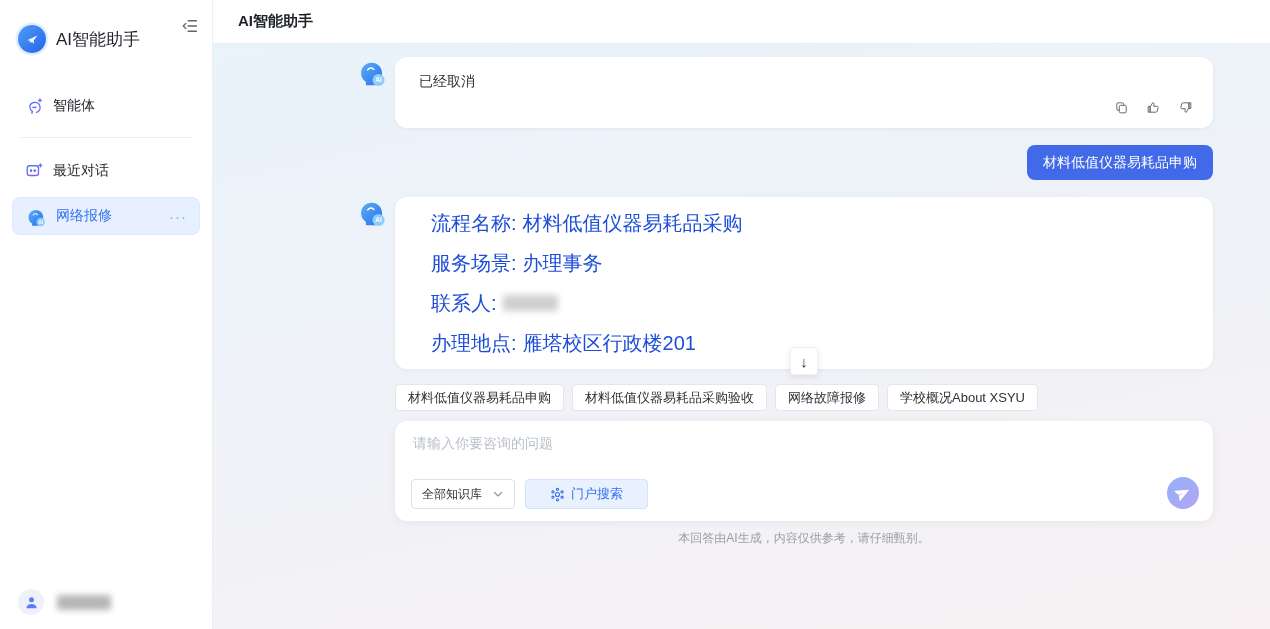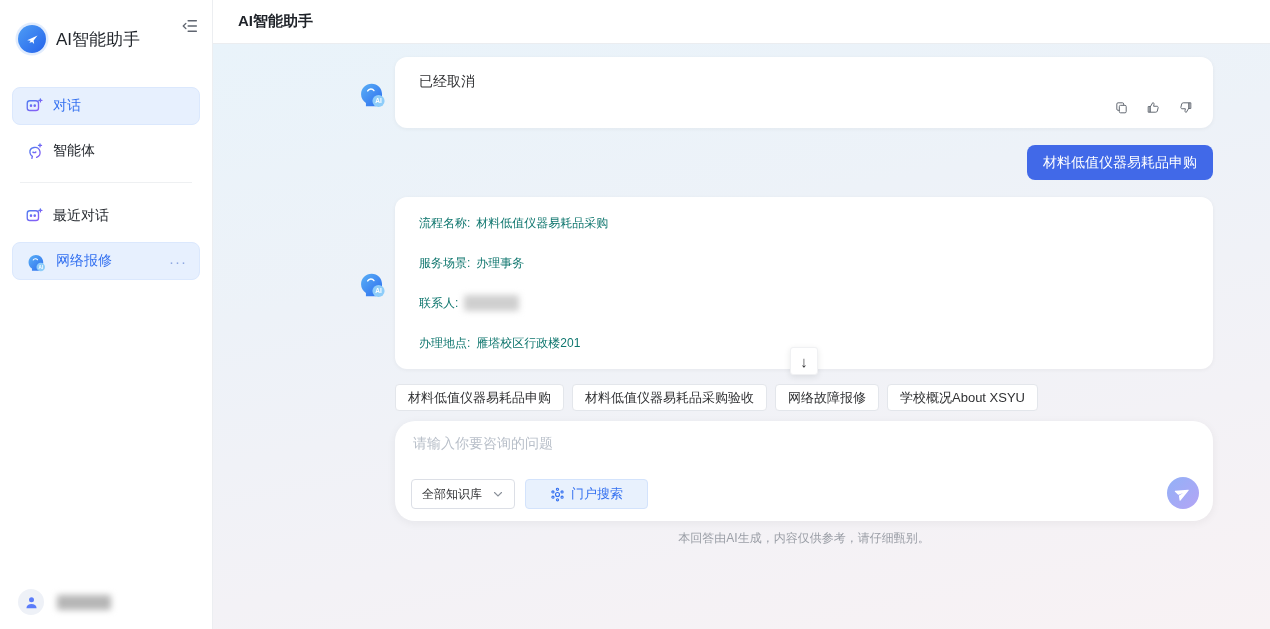--- a/index.html
+++ b/index.html
@@ -29,42 +29,42 @@
   .user-avatar { width:26px; height:26px; border-radius:50%; background:#eef1f7; display:flex; align-items:center; justify-content:center; }
   .user-avatar svg { width:15px; height:15px; }
   .blur-name { width:54px; height:15px; background:#b6b6b6; filter:blur(3px); border-radius:2px; }
 
   
   .main { flex:1; display:flex; flex-direction:column; min-width:0; }
   .main-header { height:44px; min-height:44px; background:#fff; border-bottom:1px solid #ebedf0;
                  display:flex; align-items:center; padding-left:25px; font-size:15px; font-weight:700; color:#1f2329; }
   .chat { flex:1; position:relative; padding:13px 57px 0 143px; overflow:hidden;
           background:linear-gradient(168deg,#e9f3fa 0%,#edf2f8 35%,#f3f2f6 70%,#f8f2f4 100%); }
-  .msg-ai { display:flex; align-items:center; gap:9px; }
+  .msg-ai { display:flex; align-items:flex-start; gap:9px; }
   .msg-ai .ai-avatar { width:30px; height:30px; margin-top:0; }
   .msg-card { background:#fff; border-radius:12px; box-shadow:0 1px 4px rgba(31,35,41,.05); flex:1; position:relative; }
   .card1 { height:71px; padding:16px 24px; font-size:14px; color:#303133; }
   .msg-actions { position:absolute; right:20px; bottom:13px; display:flex; gap:17px; color:#646a73; }
   .msg-actions svg { width:15px; height:15px; cursor:pointer; }
   .row-user { display:flex; justify-content:flex-end; margin-top:17px; }
   .user-bubble { background:#4169e8; color:#fff; font-size:14px; padding:0 16px; height:35px; border-radius:8px;
                  display:flex; align-items:center; cursor:pointer; }
   .msg2 { margin-top:17px; }
   .msg2 .msg-card { padding:6px 24px; }
-  .line { height:40px; display:flex; align-items:center; font-size:12px; color:#0f766e; }
+  .line { height:40px; display:flex; align-items:center; font-size:20px; color:#1d4ed8;margin-left:12px; }
   .line .lbl { margin-right:6px; }
   .blur-short { width:55px; height:16px; background:#cfcfcf; filter:blur(3px); border-radius:2px; }
   .blur-long  { width:95px; height:16px; background:#d4d4d4; filter:blur(3px); border-radius:2px; }
   .scroll-down { position:absolute; left:50%; bottom:-6px; transform:translateX(-50%); width:28px; height:28px;
                  background:#fff; border:1px solid #f0f1f3; border-radius:3px; box-shadow:0 2px 6px rgba(31,35,41,.10);
                  display:flex; align-items:center; justify-content:center; font-size:15px; color:#303133; cursor:pointer; }
   .chips { margin:15px 0 0 39px; display:flex; gap:8px; }
   .chip { height:27px; padding:0 12px; background:#fff; border:1px solid #e3e6eb; border-radius:4px;
           font-size:13px; color:#303133; display:flex; align-items:center; cursor:pointer; white-space:nowrap; }
-  .input-card { margin:10px 0 0 39px; height:100px; background:#fff; border-radius:20px;
+  .input-card { margin:10px 0 0 39px; height:100px; background:#fff; border-radius:12px;
                 box-shadow:0 2px 10px rgba(31,35,41,.06); position:relative; padding:14px 18px; }
   textarea.q { border:none; outline:none; resize:none; width:calc(100% - 70px); height:42px; font-size:14px;
                color:#303133; font-family:inherit; background:transparent; }
   textarea.q::placeholder { color:#b8bfc9; }
   .input-controls { position:absolute; left:16px; bottom:12px; display:flex; gap:10px; align-items:center; }
   .kb-select { height:30px; border:1px solid #dcdfe6; border-radius:4px; background:#fff; display:flex;
                align-items:center; gap:10px; padding:0 10px; font-size:12px; color:#303133; cursor:pointer; }
   .kb-select svg { width:12px; height:12px; color:#8a9099; }
   .portal-btn { height:30px; border:1px solid #d3e3fc; border-radius:4px; background:#e8f1fd; display:flex;
                 align-items:center; gap:6px; padding:0 24px; font-size:13px; color:#3370f0; cursor:pointer; }
@@ -101,29 +101,20 @@
       </div>
       <div class="app-title">AI智能助手</div>
     </div>
     <div class="collapse-btn">
       <svg viewBox="0 0 24 24" fill="none" stroke="currentColor" stroke-width="1.8" stroke-linecap="round" stroke-linejoin="round">
         <path d="M9.5 5h11M9.5 12h11M9.5 19h11M6.5 8.5 3 12l3.5 3.5"></path>
       </svg>
     </div>
 
     <div class="nav">
-      <div class="nav-item active">
-        <svg class="icon-18" viewBox="0 0 24 24" fill="none" stroke="url(#grad-ic)" stroke-width="1.8" stroke-linecap="round">
-          <rect x="3" y="5" width="15" height="13" rx="3.5"></rect>
-          <circle cx="8" cy="11.5" r="0.8" fill="#4f7cf0"></circle>
-            <circle cx="13" cy="11.5" r="0.8" fill="#4f7cf0"></circle>
-          <path d="M20.5 2.5v4M18.5 4.5h4"></path>
-        </svg>
-        <span>对话</span>
-      </div>
       <div class="nav-item">
         <svg class="icon-18" viewBox="0 0 24 24" fill="none" stroke="url(#grad-ic)" stroke-width="1.8" stroke-linecap="round">
           <path d="M15.5 20.5c3.2-1.3 5.3-4.4 4.4-8-.9-3.6-4.2-5.8-7.9-5.2-3.6.6-5.9 3.4-5.4 7 .3 2.1 1.5 3.8 3.2 4.9l-.6 2.6"></path>
           <path d="M10.5 13.5c1.2 1 3 1 4-.2"></path>
           <path d="M20 2.5v4M18 4.5h4"></path>
         </svg>
         <span>智能体</span>
       </div>
 
       <div class="divider"></div>

